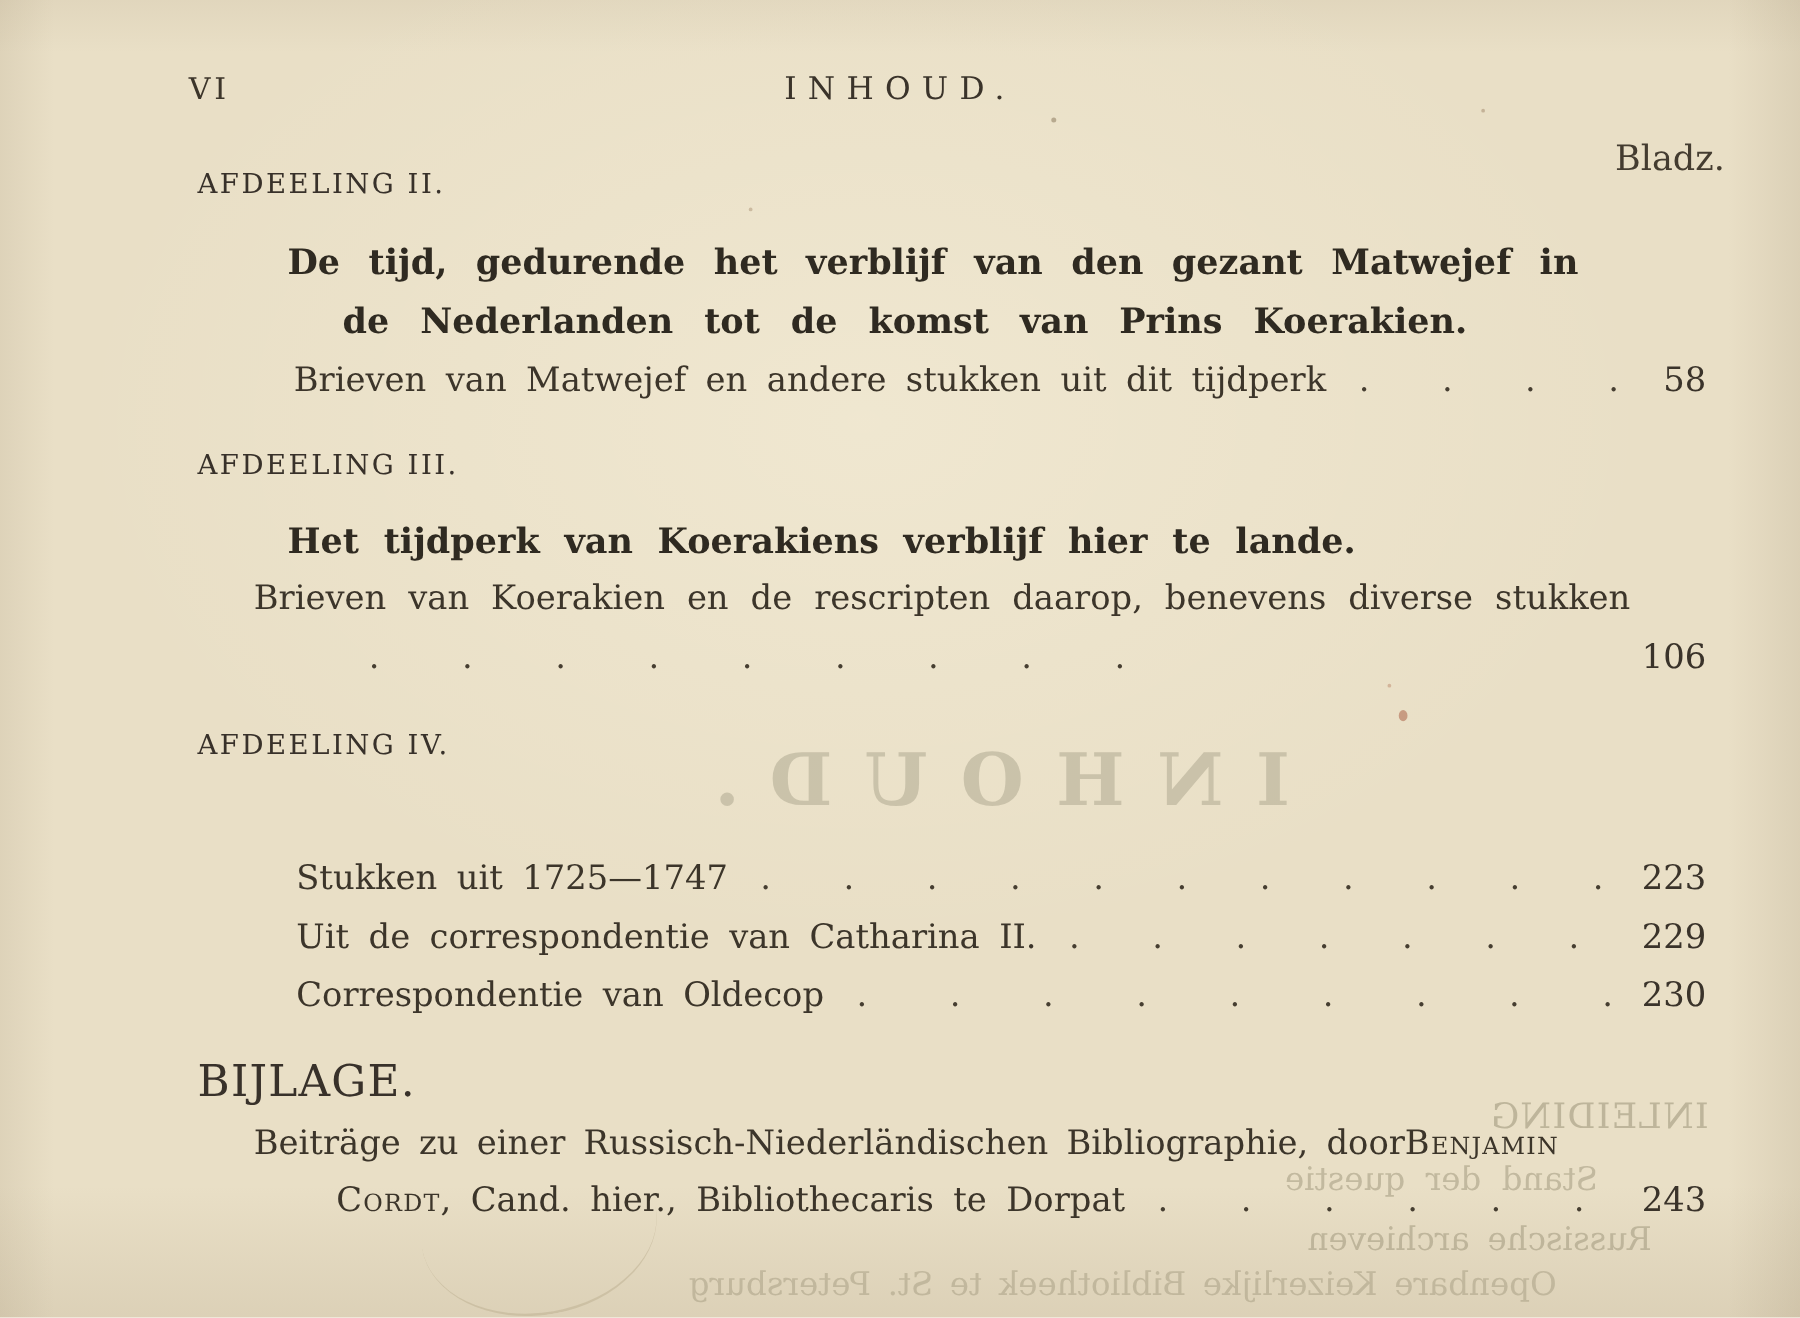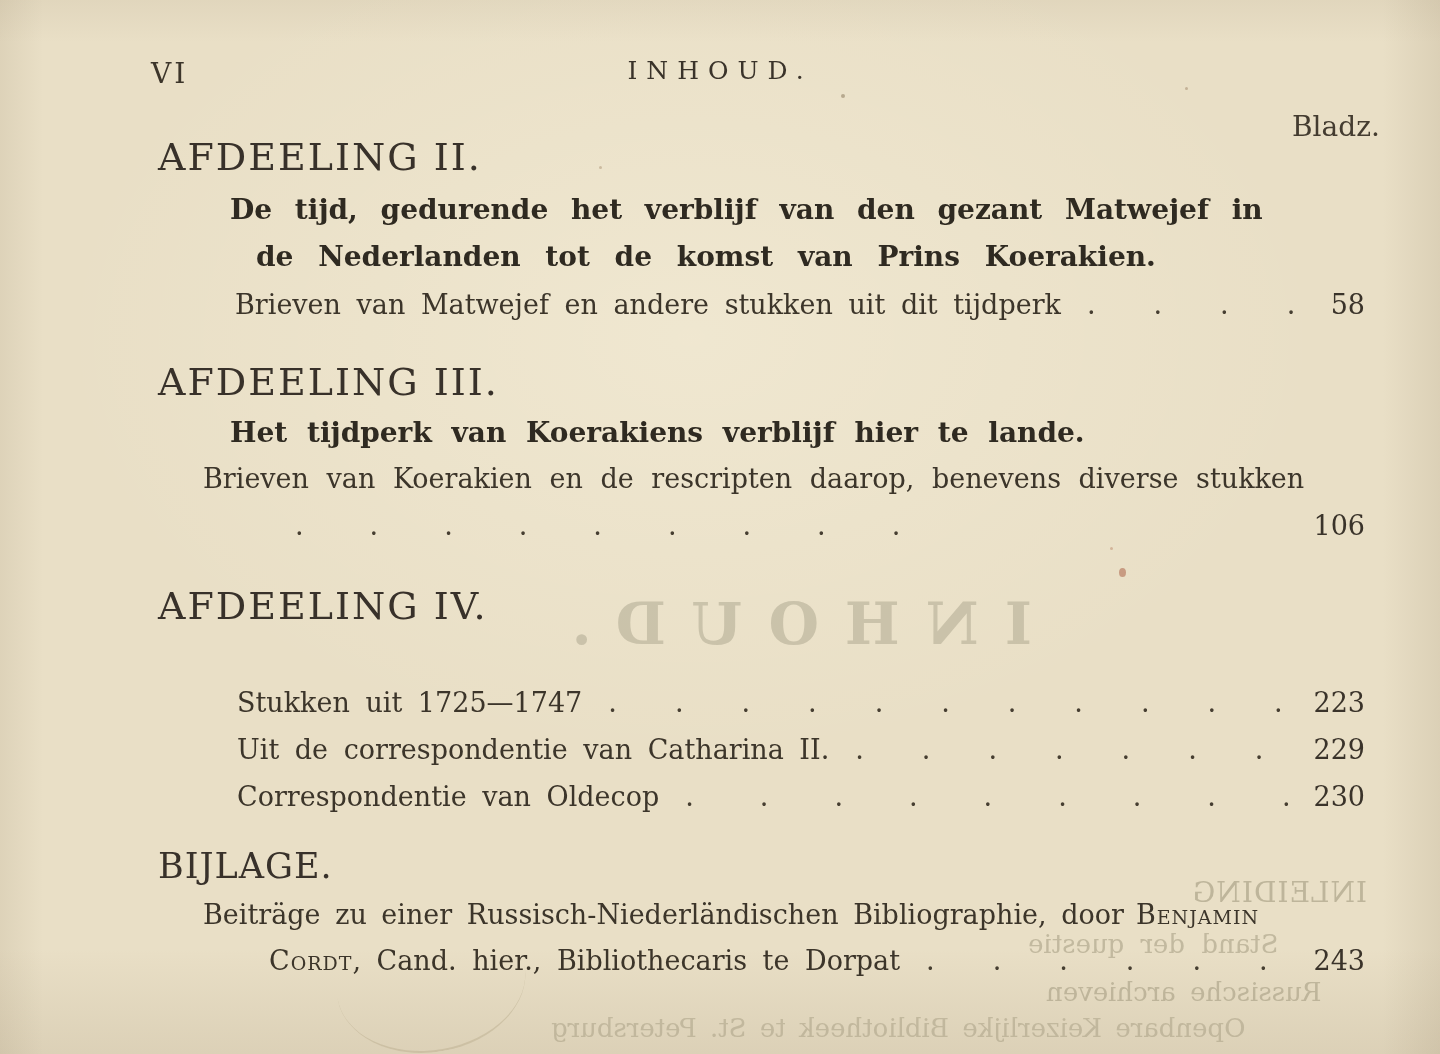--- a/index.html
+++ b/index.html
@@ -6,49 +6,49 @@
   body{width:1440px;height:1054px;overflow:hidden;
        font-family:"DejaVu Serif","Liberation Serif",serif;}
   .page{position:relative;width:1440px;height:1054px;
     background:
       radial-gradient(ellipse 900px 600px at 48% 32%, rgba(255,250,232,0.30), rgba(255,250,232,0) 70%),
       linear-gradient(to right, rgba(120,100,70,0.10), rgba(120,100,70,0) 3%, rgba(120,100,70,0) 96%, rgba(120,100,70,0.12)),
       linear-gradient(to bottom, rgba(130,110,80,0.08), rgba(130,110,80,0) 4%, rgba(130,110,80,0) 90%, rgba(125,105,75,0.12)),
       #e9dfc6;
     color:#3c352a;}
   .abs{position:absolute;white-space:nowrap;}
-  .folio{left:151px;top:57px;font-size:28px;letter-spacing:3px;}
+  .folio{left:151px;top:57px;font-size:24px;letter-spacing:3px;}
   .running-title{left:0;right:0;top:56px;text-align:center;font-size:25px;letter-spacing:9px;color:#3a332a;}
   .bladz{left:1292px;top:110px;font-size:28px;color:#443c30;}
-  .sec-heading{left:158px;font-size:38px;letter-spacing:2px;color:#38312a;}
+  .sec-heading{left:158px;font-size:22px;letter-spacing:2px;color:#38312a;}
   .h-a2{top:135px;}
   .h-a3{top:360px;}
   .h-a4{top:584px;}
   .h-bijlage{top:846px;font-size:35px;letter-spacing:1px;}
   .subtitle{font-weight:bold;font-size:28px;color:#2f2a21;}
   .s2l1{left:230px;top:193px;word-spacing:13px;text-align:right;}
-  .s2l2{left:256px;top:240px;word-spacing:15px;}
+  .s2l2{left:274px;top:240px;word-spacing:15px;}
   .s3{left:230px;top:416px;word-spacing:10px;}
   .s4{left:230px;top:640px;word-spacing:16px;}
   .entry-line{font-size:27px;word-spacing:8px;}
   .e3l1{left:203px;top:463px;word-spacing:9px;}
   .ebl1{left:203px;top:899px;word-spacing:6px;}
   .row{position:absolute;right:75px;display:flex;align-items:baseline;font-size:27px;margin-left:32px;}
   .row .etext{white-space:nowrap;word-spacing:7px;}
   .row .dots{flex:1;overflow:hidden;white-space:nowrap;letter-spacing:58px;padding-left:26px;color:#463e31;}
   .row.wide-dots .dots{letter-spacing:66px;}
   .row .pnum{min-width:58px;text-align:right;white-space:nowrap;color:#3a332a;}
   .r58{left:203px;top:289px;}
   .r106{left:237px;top:510px;}
   .r223{left:205px;top:687px;}
   .r229{left:205px;top:734px;}
   .r230{left:205px;top:781px;}
   .r243{left:237px;top:945px;}
   .smallcaps{font-variant:small-caps;letter-spacing:1px;}
-  .name-gap{margin-left:12px;text-align:center;}
+  .name-gap{text-align:center;}
   
   .bleed{position:absolute;white-space:nowrap;transform:scaleX(-1);
          color:rgba(134,127,99,0.40);filter:blur(0.6px);}
   .bleed-title{left:552px;top:590px;width:480px;text-align:center;
                font-size:58px;font-weight:bold;letter-spacing:26px;color:rgba(150,145,120,0.38);}
   .bleed-inleiding{left:1192px;top:876px;font-size:28px;letter-spacing:1px;color:rgba(138,131,103,0.45);}
   .bleed-l1{left:1028px;top:929px;font-size:26px;word-spacing:8px;}
   .bleed-l2{left:1046px;top:977px;font-size:26px;word-spacing:6px;}
   .bleed-l3{left:551px;top:1013px;font-size:26px;word-spacing:5px;color:rgba(140,133,106,0.36);}
   

